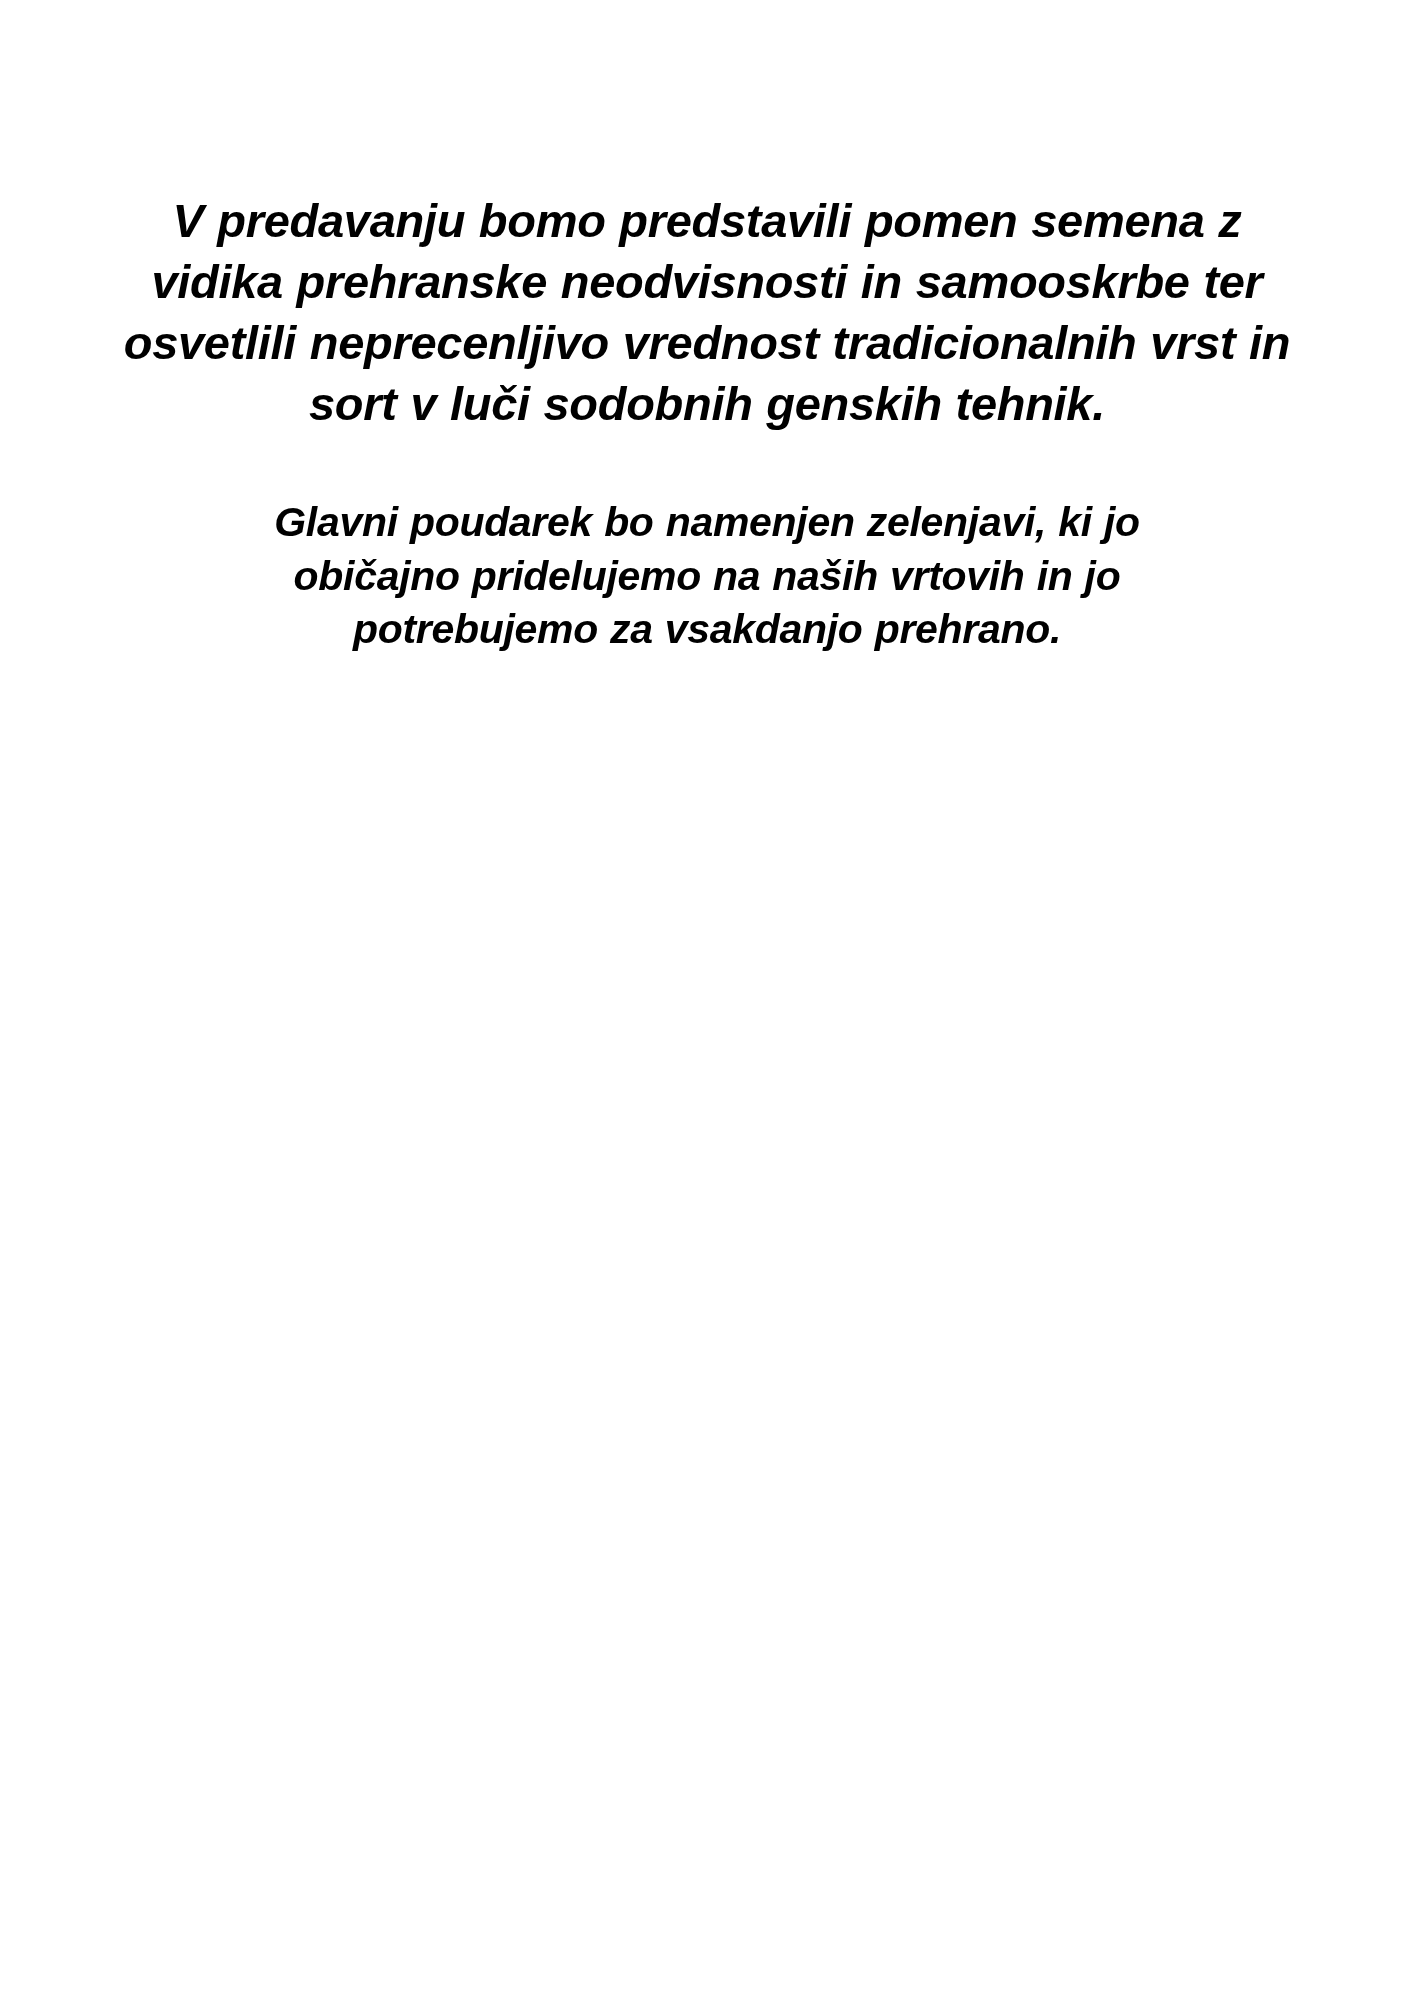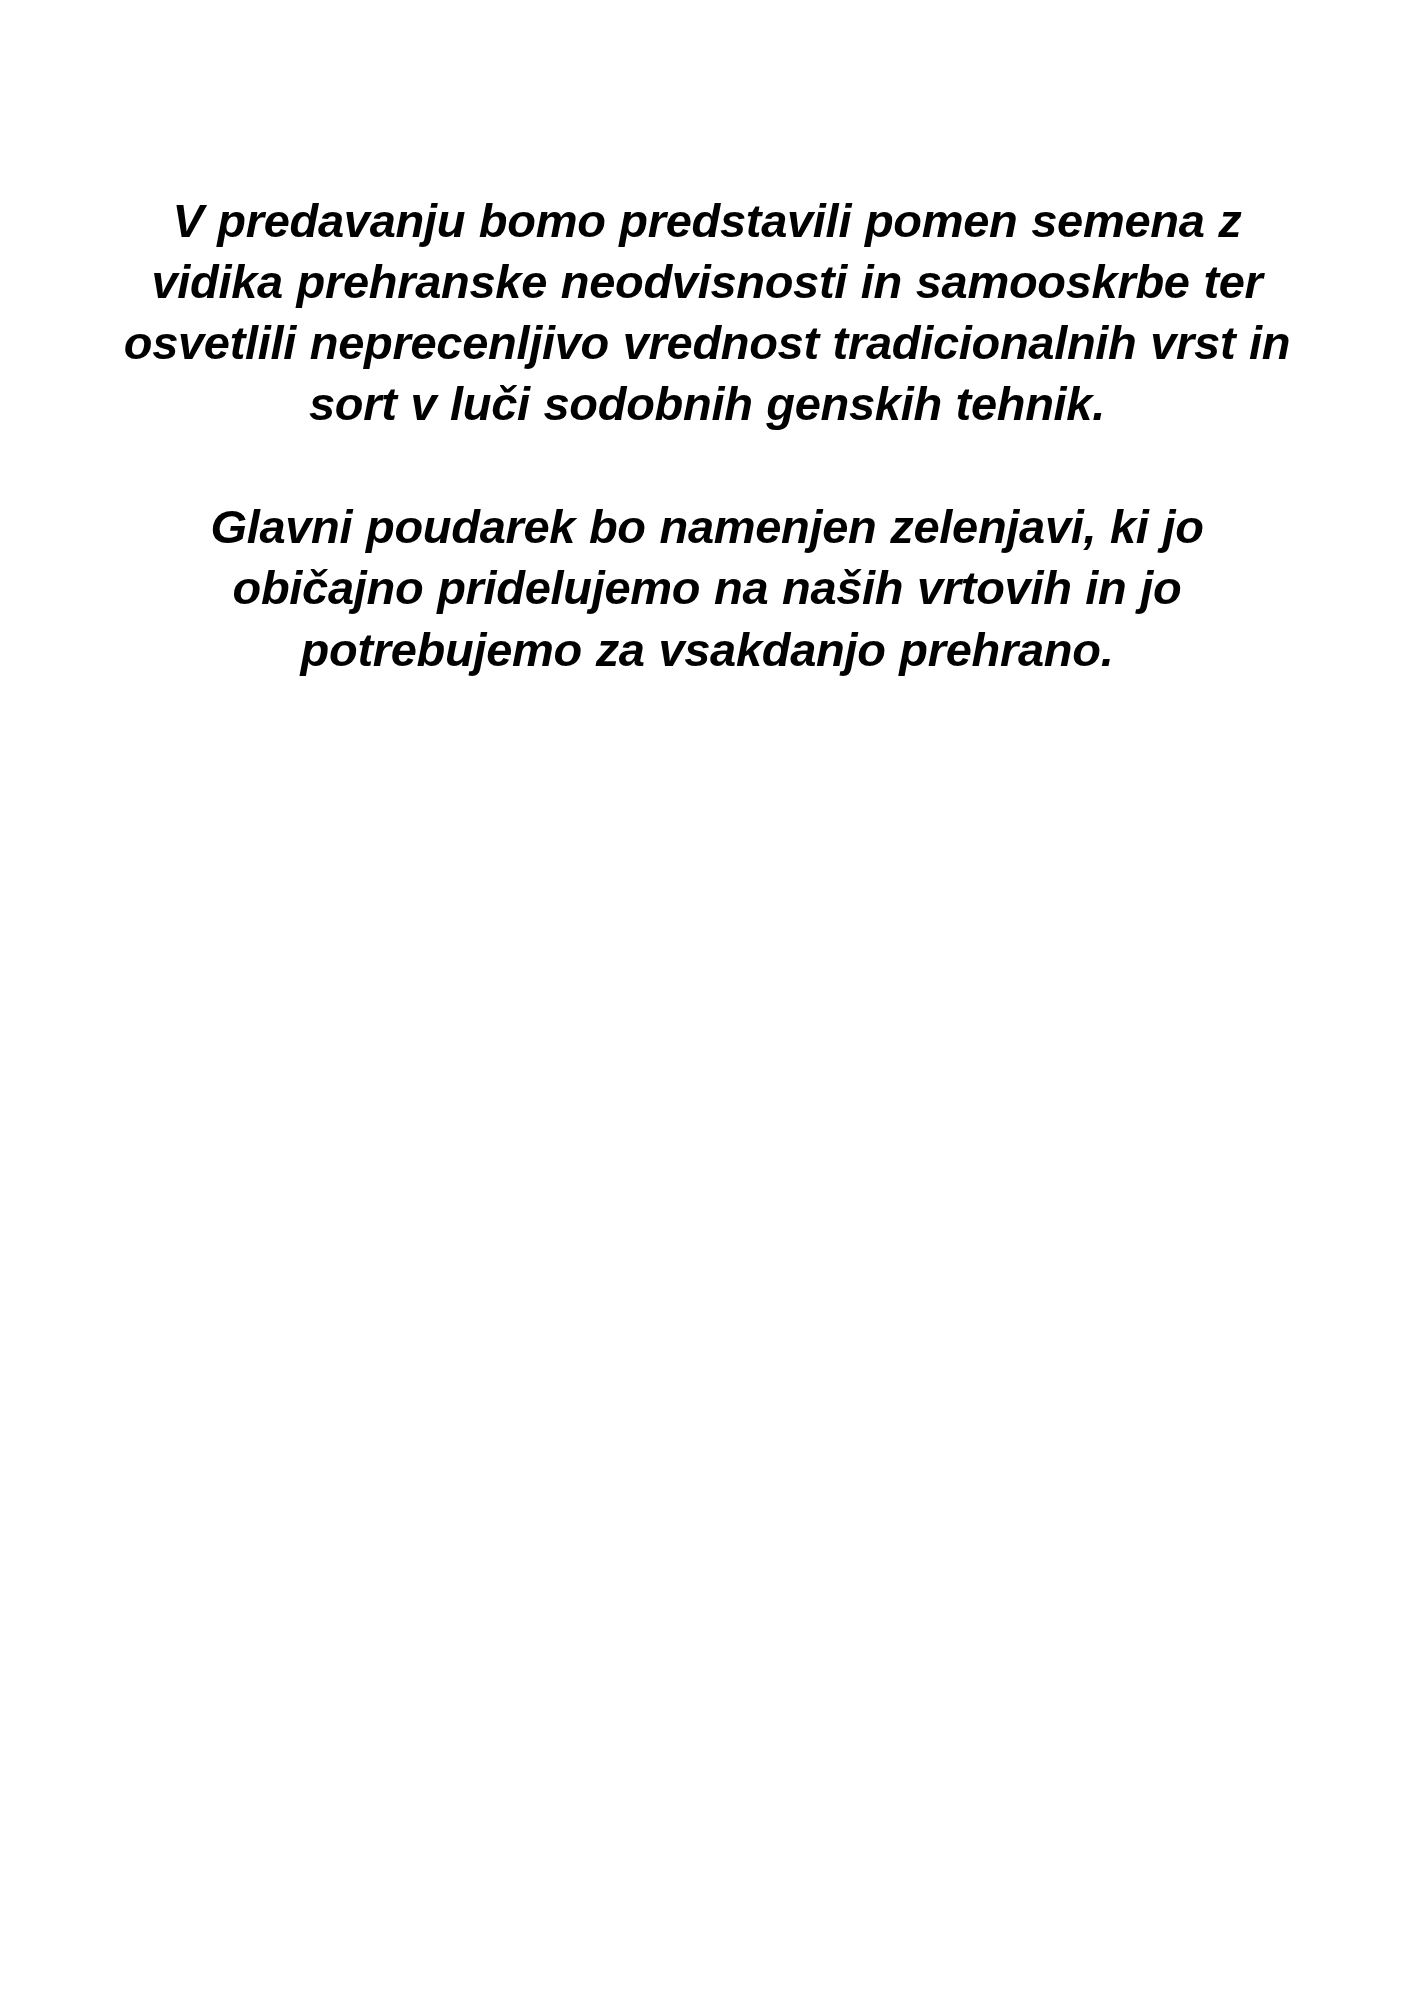--- a/index.html
+++ b/index.html
@@ -32,21 +32,21 @@
     letter-spacing: -0.3px;
     word-spacing: 1px;
   }
   .p1 {
     font-size: 47px;
     line-height: 1.30;
     margin: 0 25px;
   }
   .spacer-1 { height: 62px; }
   .p2 {
-    font-size: 47px;
+    font-size: 41px;
     line-height: 1.30;
     margin: 0 110px;
   }
   .spacer-2 { height: 62px; }
   .p3 {
     font-size: 47px;
     line-height: 1.30;
     margin: 0 20px;
   }
 </style>

